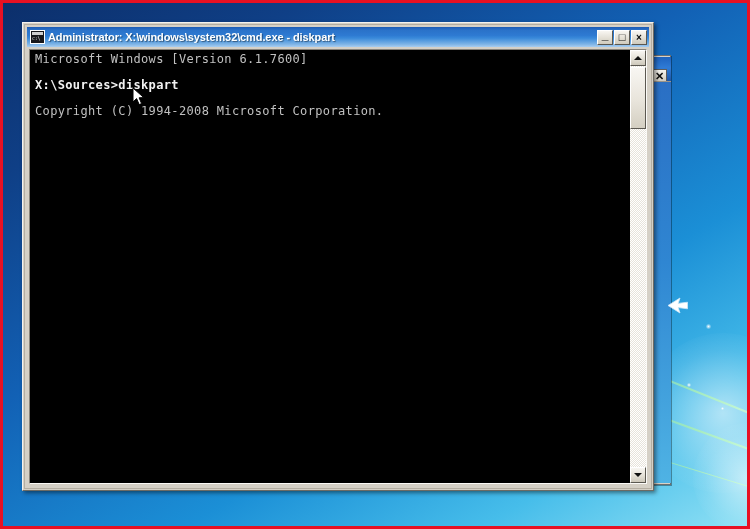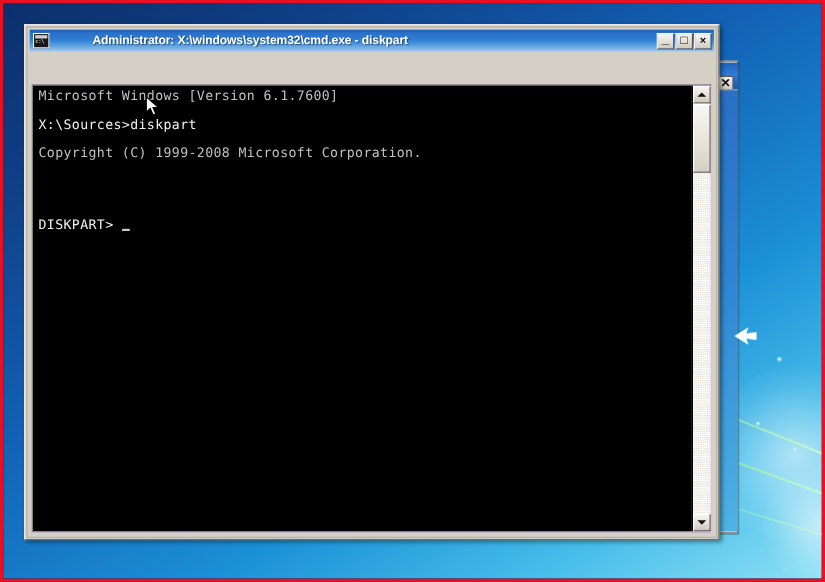--- a/index.html
+++ b/index.html
@@ -138,21 +138,20 @@
       #1c5bb5 0%,
       #2a72c9 16%,
       #2e7ad2 42%,
       #3a8ada 56%,
       #7eb4e6 86%,
       #a8cdf0 100%);
     display: flex;
     align-items: center;
     padding: 0 2px;
     box-sizing: border-box;
-    gap: 36px;
   }
   #cmd-icon {
     width: 15px;
     height: 14px;
     background: #17171a;
     border: 1px solid #ffffff;
     box-sizing: border-box;
     flex: 0 0 auto;
     margin: 0 3px 0 1px;
     position: relative;
@@ -222,22 +221,21 @@
     position: absolute;
     left: 4px;
     top: 24px;
     right: 4px;
     bottom: 4px;
     border-top: 1px solid #86827a;
     border-left: 1px solid #86827a;
     border-right: 1px solid #fbfaf7;
     border-bottom: 1px solid #fbfaf7;
     box-sizing: border-box;
-    background: #4c1d95;
-    margin-top: 28px;
+    background: #eab308;
   }
   #console-screen {
     position: absolute;
     left: 0;
     top: 0;
     right: 17px;
     bottom: 0;
     background: #000000;
     overflow: hidden;
     padding: 3px 0 0 5px;
@@ -245,21 +243,21 @@
   }
   .console-line {
     font-family: "DejaVu Sans Mono", "Liberation Mono", monospace;
     font-size: 12px;
     line-height: 13px;
     color: #c0c0c0;
     white-space: pre;
     letter-spacing: 0.35px;
     height: 13px;
   }
-  .console-line.bright { color: #f1f1f1; }
+  .console-line.bright { color: #f1f1f1; font-weight: bold; }
   .console-line.blank { color: transparent; }
   .cursor-block {
     display: inline-block;
     width: 7px;
     height: 2px;
     background: #c8c8c8;
     vertical-align: bottom;
     margin-bottom: 1px;
   }
 
@@ -373,26 +371,25 @@
           </div>
         </div>
       </div>
 
       <div id="console-frame">
         <div id="console-screen">
             <div class="console-line">Microsoft Windows [Version 6.1.7600]</div>
             <div class="console-line blank"> </div>
             <div class="console-line bright">X:\Sources&gt;diskpart</div>
             <div class="console-line blank"> </div>
-            <div class="console-line">Copyright (C) 1999-2008 Microsoft Corporation.</div>
-            <div class="console-line blank"> </div>
-            <div class="console-line blank"> </div>
-            <div class="console-line blank"> </div>
-            <div class="console-line blank"> </div>
-            <div class="console-line bright">DISKPART&gt; <span class="cursor-block"></span></div>
+            <div class="console-line">Copyright (C) 1994-2008 Microsoft Corporation.</div>
+            <div class="console-line blank"> </div>
+            <div class="console-line blank"> </div>
+            <div class="console-line blank"> </div>
+            <div class="console-line blank"> </div>
           </div>
 
         <div id="console-scrollbar">
           <div class="track"></div>
           <div class="sbbtn up">
             <span class="arrow"></span>
           </div>
           <div id="console-thumb"></div>
           <div class="sbbtn down">
             <span class="arrow"></span>

